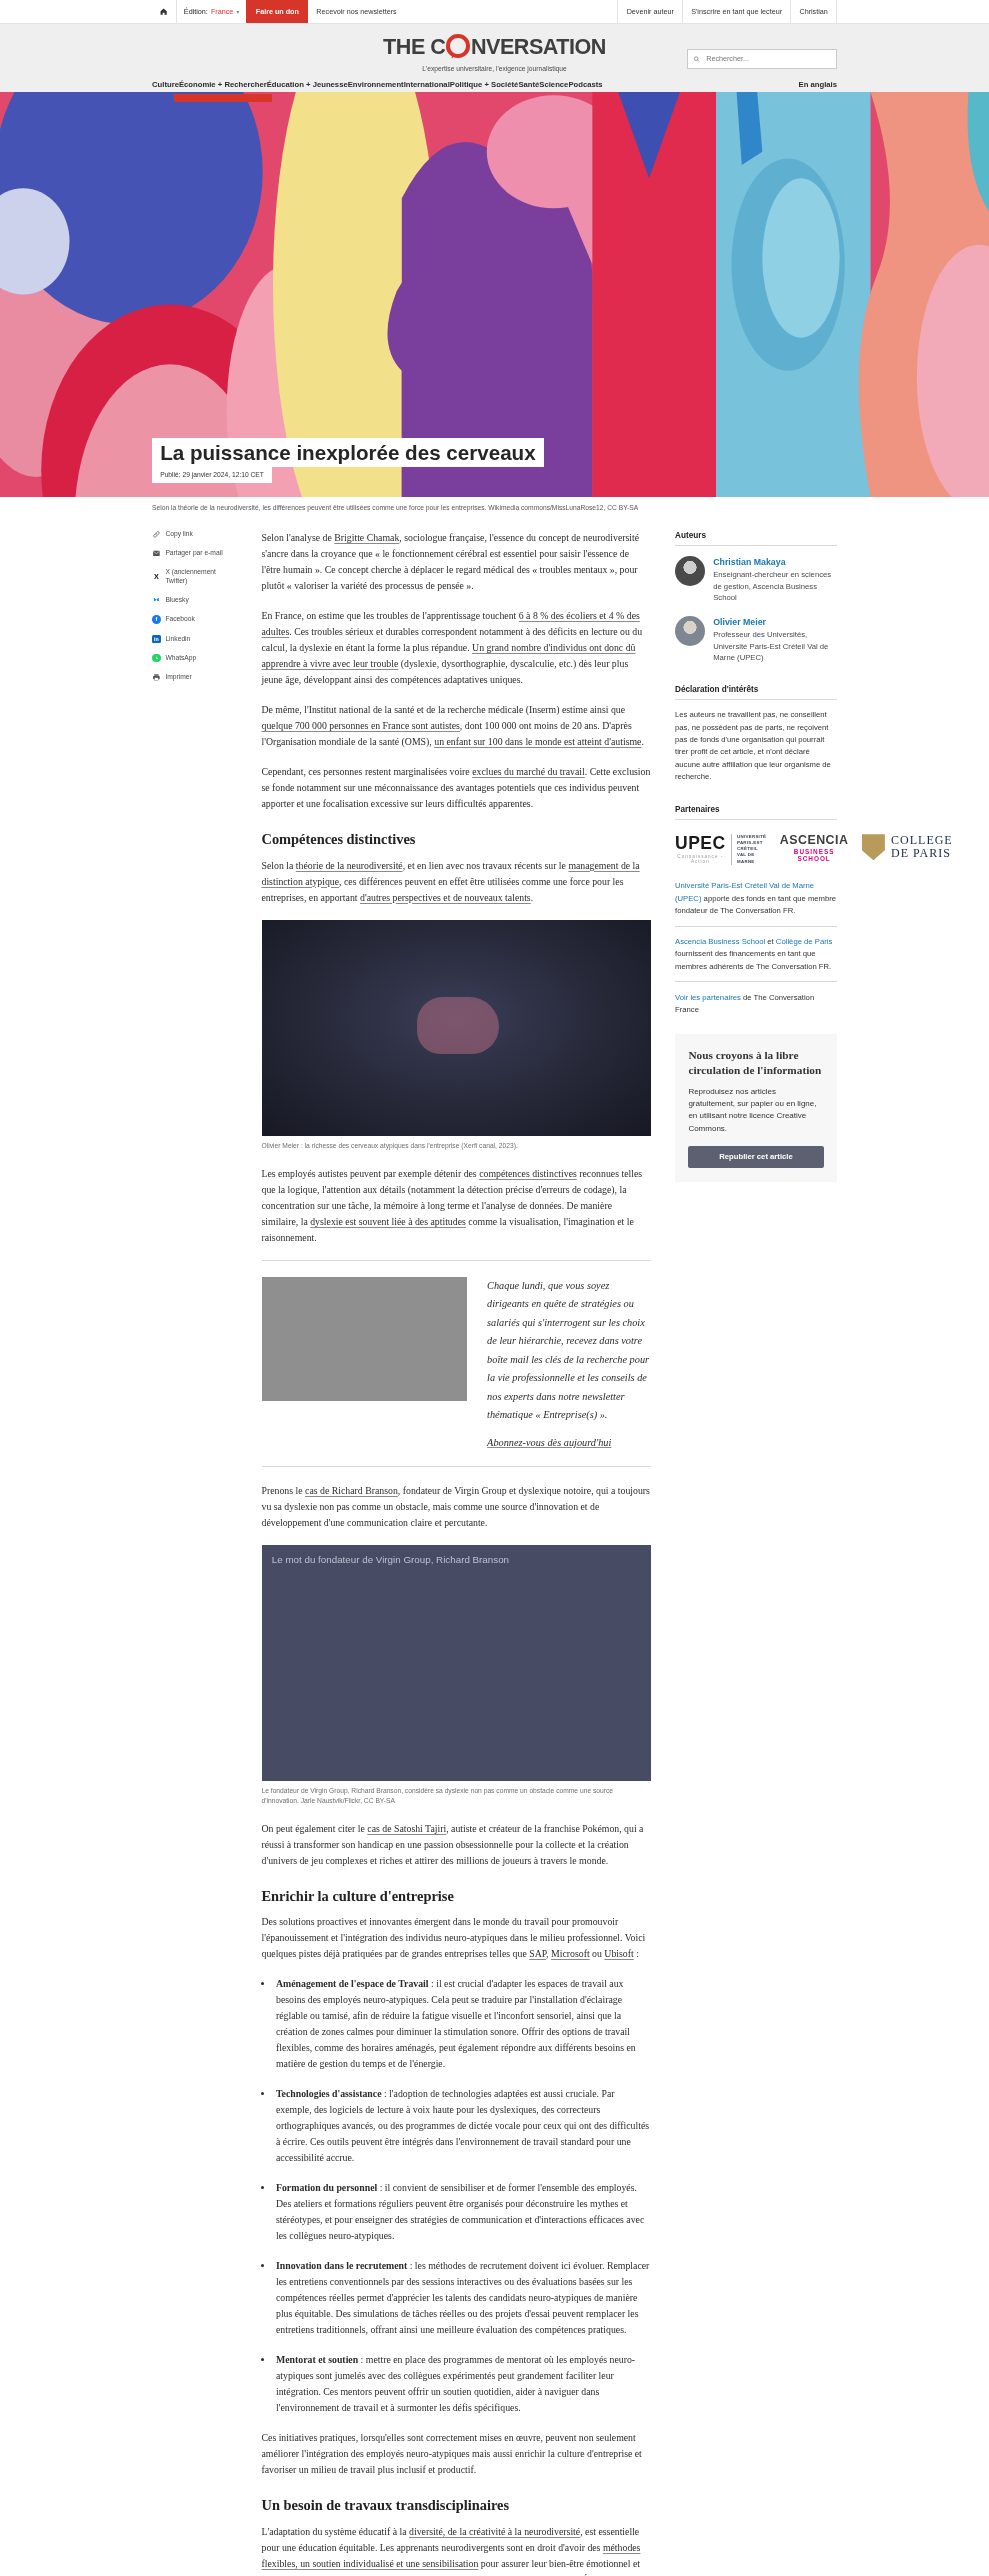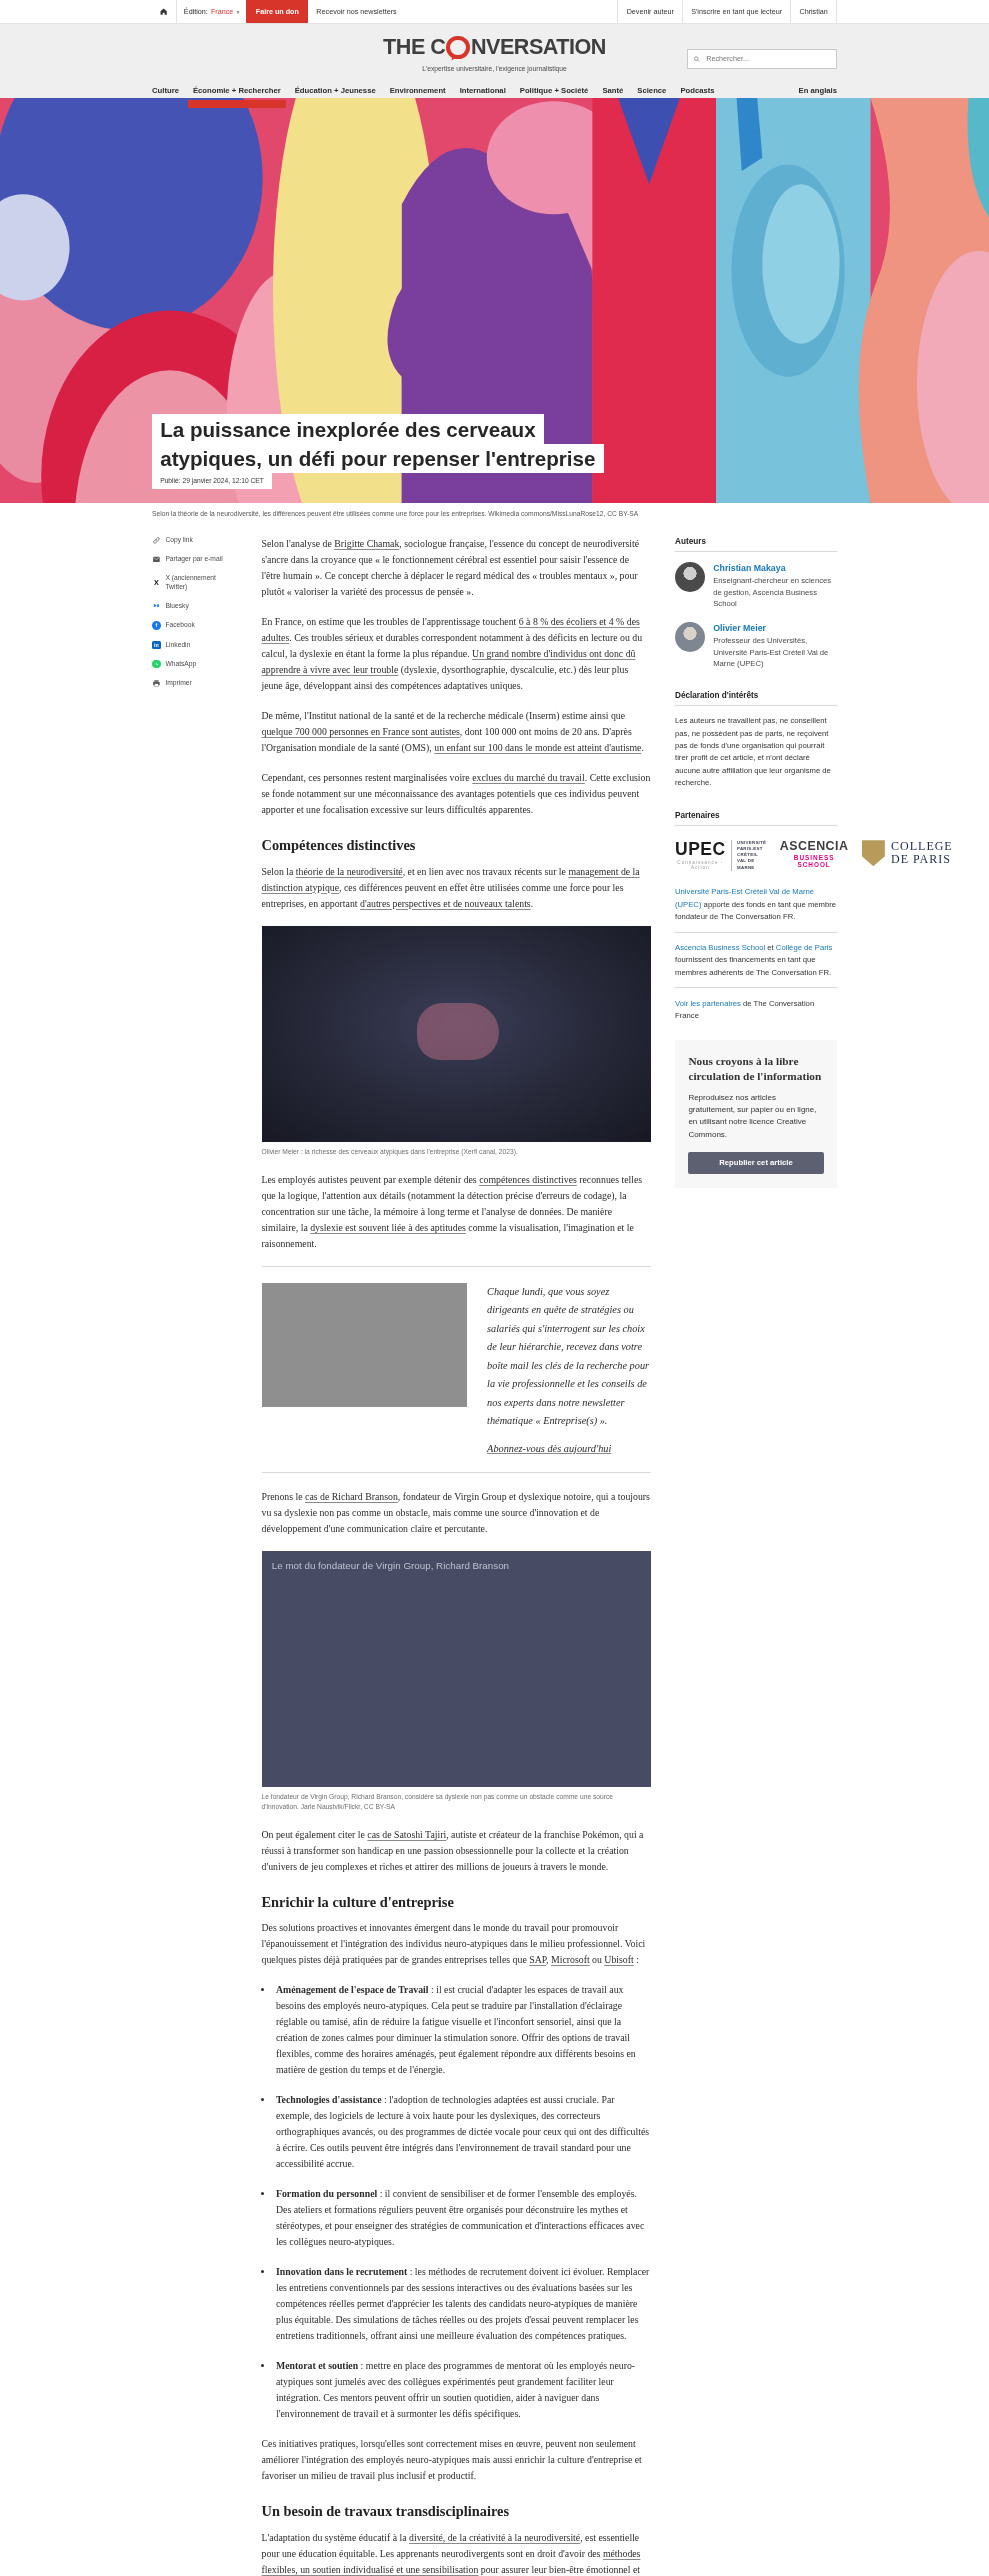--- a/index.html
+++ b/index.html
@@ -19,27 +19,27 @@
   .tb-home{border-left:none;padding:0 7.2px;}
   .edition{display:flex;align-items:center;gap:3.1px;border-left:0.5px solid #e3e3e3;padding:0 7.2px;font-size:7.2px;}
   .edition .val{color:#d8352a;}
   .edition .caret{color:#888;font-size:5.7px;}
   .donate-top{background:#d8352a;color:#fff;font-weight:bold;font-size:7.2px;display:flex;align-items:center;padding:0 9.3px;text-decoration:none;}
   .tb-news{display:flex;align-items:center;padding:0 8.2px;font-size:7.2px;color:#333;text-decoration:none;}
 
   
   .header{background:#efefef;position:relative;z-index:2;padding-top:10.3px;}
   .logo-row{text-align:center;}
-  .logo{display:inline-flex;align-items:center;font-weight:bold;font-size:21.6px;letter-spacing:-0.5px;color:#3f3f3f;text-decoration:none;font-family:"Liberation Sans",sans-serif;}
+  .logo{display:inline-flex;align-items:flex-start;font-weight:bold;font-size:21.6px;letter-spacing:-0.5px;color:#3f3f3f;text-decoration:none;font-family:"Liberation Sans",sans-serif;}
   .bubble-o{position:relative;display:inline-block;width:15.5px;height:15.5px;border:4.1px solid #d8352a;border-radius:50%;margin:0 1px;}
   .bubble-o:after{content:"";position:absolute;left:1.5px;bottom:-5.7px;width:0;height:0;border-style:solid;border-width:5.2px 5.2px 0 0;border-color:#d8352a transparent transparent transparent;transform:rotate(12deg);}
   .tagline{text-align:center;font-size:6.7px;color:#4a4a4a;margin-top:5.2px;}
   .searchbox{position:absolute;right:0;top:14.4px;width:138px;height:18.5px;background:#fff;border:0.5px solid #c9c9c9;display:flex;align-items:center;padding:0 5.2px;gap:4.1px;}
   .searchbox input{border:none;outline:none;font-size:7.2px;color:#333;width:100%;font-family:"Liberation Sans",sans-serif;background:transparent;}
-  .nav{display:flex;align-items:center;gap:14px;margin-top:14px;padding-bottom:3px;}
+  .nav{display:flex;align-items:center;gap:0;margin-top:8px;padding-bottom:3px;}
   .nav-item{font-size:7.7px;font-weight:bold;color:#2b2b2b;text-decoration:none;position:relative;}
   .nav-item.active:after{content:"";position:absolute;left:-5.2px;right:-5.2px;top:calc(100% + 4.1px);height:8.2px;background:#d8352a;z-index:3;}
   .nav-en{margin-left:auto;}
 
   
   .hero{position:relative;height:405px;overflow:hidden;background:#e44a67;}
   .hero svg{position:absolute;inset:0;width:100%;height:100%;}
   .hero-titleblock{position:absolute;left:152px;bottom:14.4px;z-index:2;}
   .hero-line{display:table;background:#fff;color:#262626;font-weight:bold;font-size:20.6px;line-height:1.12;padding:3.6px 8.2px 2.6px;}
   .hero-pub{display:table;background:#fff;color:#333;font-size:6.7px;padding:4.1px 8.2px 5.2px;}
@@ -193,21 +193,20 @@
       <path d="M1430 0 l40 0 10 90 -40 20 z" fill="#2f86c8"></path>
       <ellipse cx="1530" cy="260" rx="110" ry="160" fill="#5fb0d0"></ellipse>
       <ellipse cx="1555" cy="250" rx="75" ry="120" fill="#8fd0e4"></ellipse>
       <path d="M1690 0 L1920 0 L1920 610 L1690 610 Q1640 400 1700 280 Q1760 170 1690 0 Z" fill="#ef9480"></path>
       <ellipse cx="1900" cy="430" rx="120" ry="200" fill="#f2a9b8"></ellipse>
       <path d="M1880 0 l40 0 0 180 q-50 -60 -40 -180z" fill="#57b8c9"></path>
     </svg>
     <div class="hero-titleblock">
       <h1 style="margin:0;font-size:0;">
         <span class="hero-line">La puissance inexplorée des cerveaux</span>
-        <span class="hero-line">atypiques, un défi pour repenser l'entreprise</span>
       </h1>
       <div class="hero-pub">Publié: 29 janvier 2024, 12:10 CET</div>
     </div>
   </div>
   <div class="container">
     <div class="hero-caption">Selon la théorie de la neurodiversité, les différences peuvent être utilisées comme une force pour les entreprises. Wikimedia commons/MissLunaRose12, CC BY-SA</div>
   </div>
 
   <div class="main">
     <div class="container">

